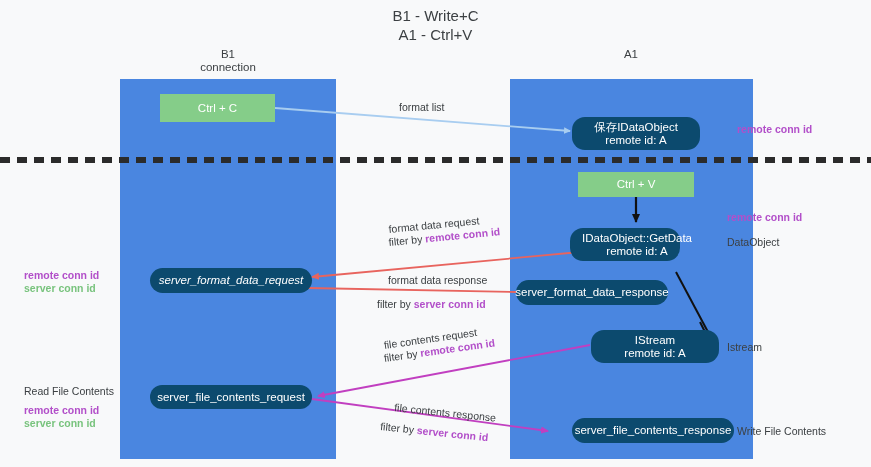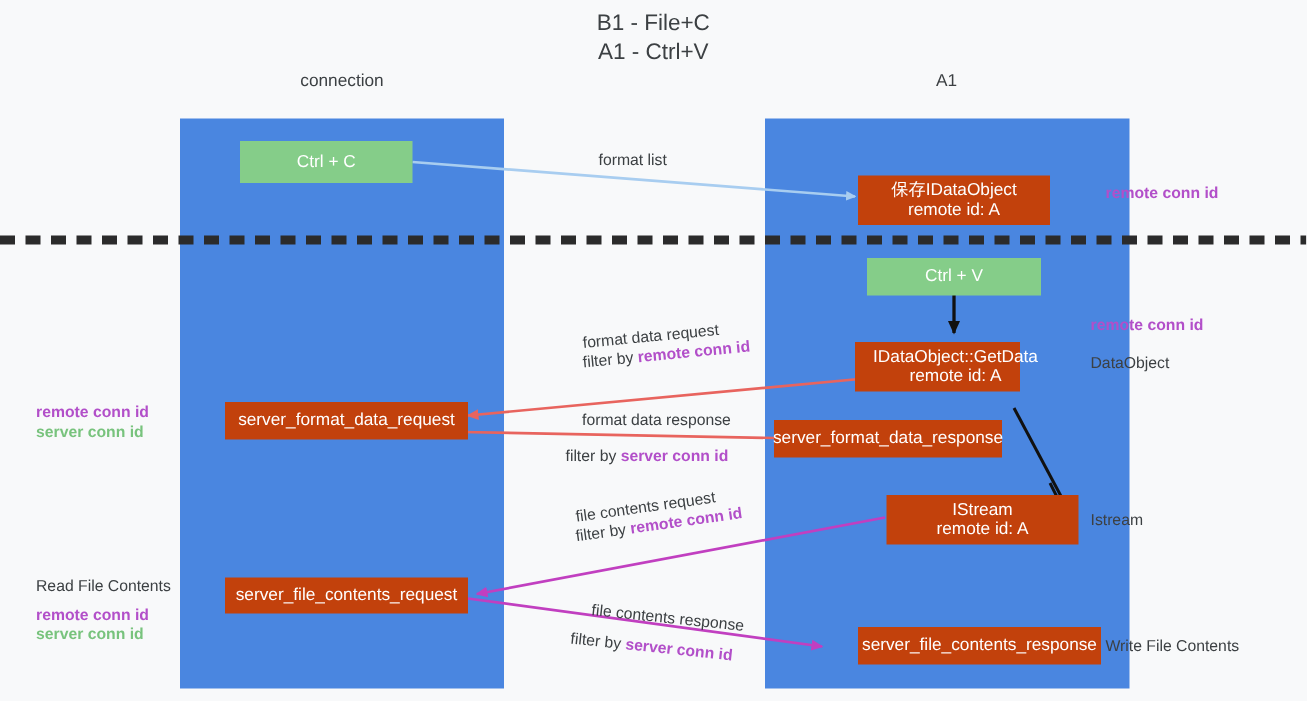--- a/index.html
+++ b/index.html
@@ -28,21 +28,21 @@
   }
 
   
   .box{
     position:absolute;display:flex;flex-direction:column;
     align-items:center;justify-content:center;
     color:#ffffff;font-size:11.5px;line-height:13px;
     text-align:center;box-sizing:border-box;
   }
   .box.green{background:#85cd89;}
-  .box.orange{background:#c2410c;}
+  .box.orange{background:#0c4a6e;border-radius:13px;}
   .box .l2{font-size:11.5px;}
 
   
   .elabel{
     position:absolute;color:#3c4043;font-size:10.5px;line-height:13px;
     white-space:nowrap;
   }
   .elabel.rot{transform-origin:left top;}
   .purple{color:#b24fc9;font-weight:bold;}
 
@@ -59,25 +59,26 @@
 </style>
 </head>
 <body>
 
 <div id="stage">
 
   <div class="lane" style="left:120px;top:79px;width:216px;height:380px;"></div>
   <div class="lane" style="left:510px;top:79px;width:243px;height:380px;"></div>
 
   <div id="title">
-    <div>B1 - File+C</div>
+    <div>B1 - Write+C</div>
     <div>A1 - Ctrl+V</div>
   </div>
 
   <div class="col-head" style="left:150px;top:48px;width:156px;">
+    <div>B1</div>
     <div>connection</div>
   </div>
   <div class="col-head" style="left:553px;top:48px;width:156px;">
     <div>A1</div>
   </div>
 
   <svg id="wires" viewBox="0 0 871 467">
     <defs>
       <marker id="ah-blue" markerWidth="7" markerHeight="7" refX="6" refY="3.2" orient="auto" markerUnits="userSpaceOnUse">
         <path d="M0,0 L7,3.2 L0,6.4 z" fill="#a8cdf0"></path>
@@ -122,21 +123,21 @@
 
   <div class="box green" style="left:578px;top:172px;width:116px;height:25px;">
     <span>Ctrl + V</span>
   </div>
 
   <div class="box orange" style="left:570px;top:228px;width:110px;height:33px;padding-left:24px;">
     <span>IDataObject::GetData</span>
     <span class="l2">remote id: A</span>
   </div>
 
-  <div class="box orange" style="left:150px;top:268px;width:162px;height:25px;">
+  <div class="box orange" style="left:150px;top:268px;width:162px;height:25px;font-style:italic;">
     <span>server_format_data_request</span>
   </div>
 
   <div class="box orange" style="left:516px;top:280px;width:152px;height:25px;">
     <span>server_format_data_response</span>
   </div>
 
   <div class="box orange" style="left:591px;top:330px;width:128px;height:33px;">
     <span>IStream</span>
     <span class="l2">remote id: A</span>

